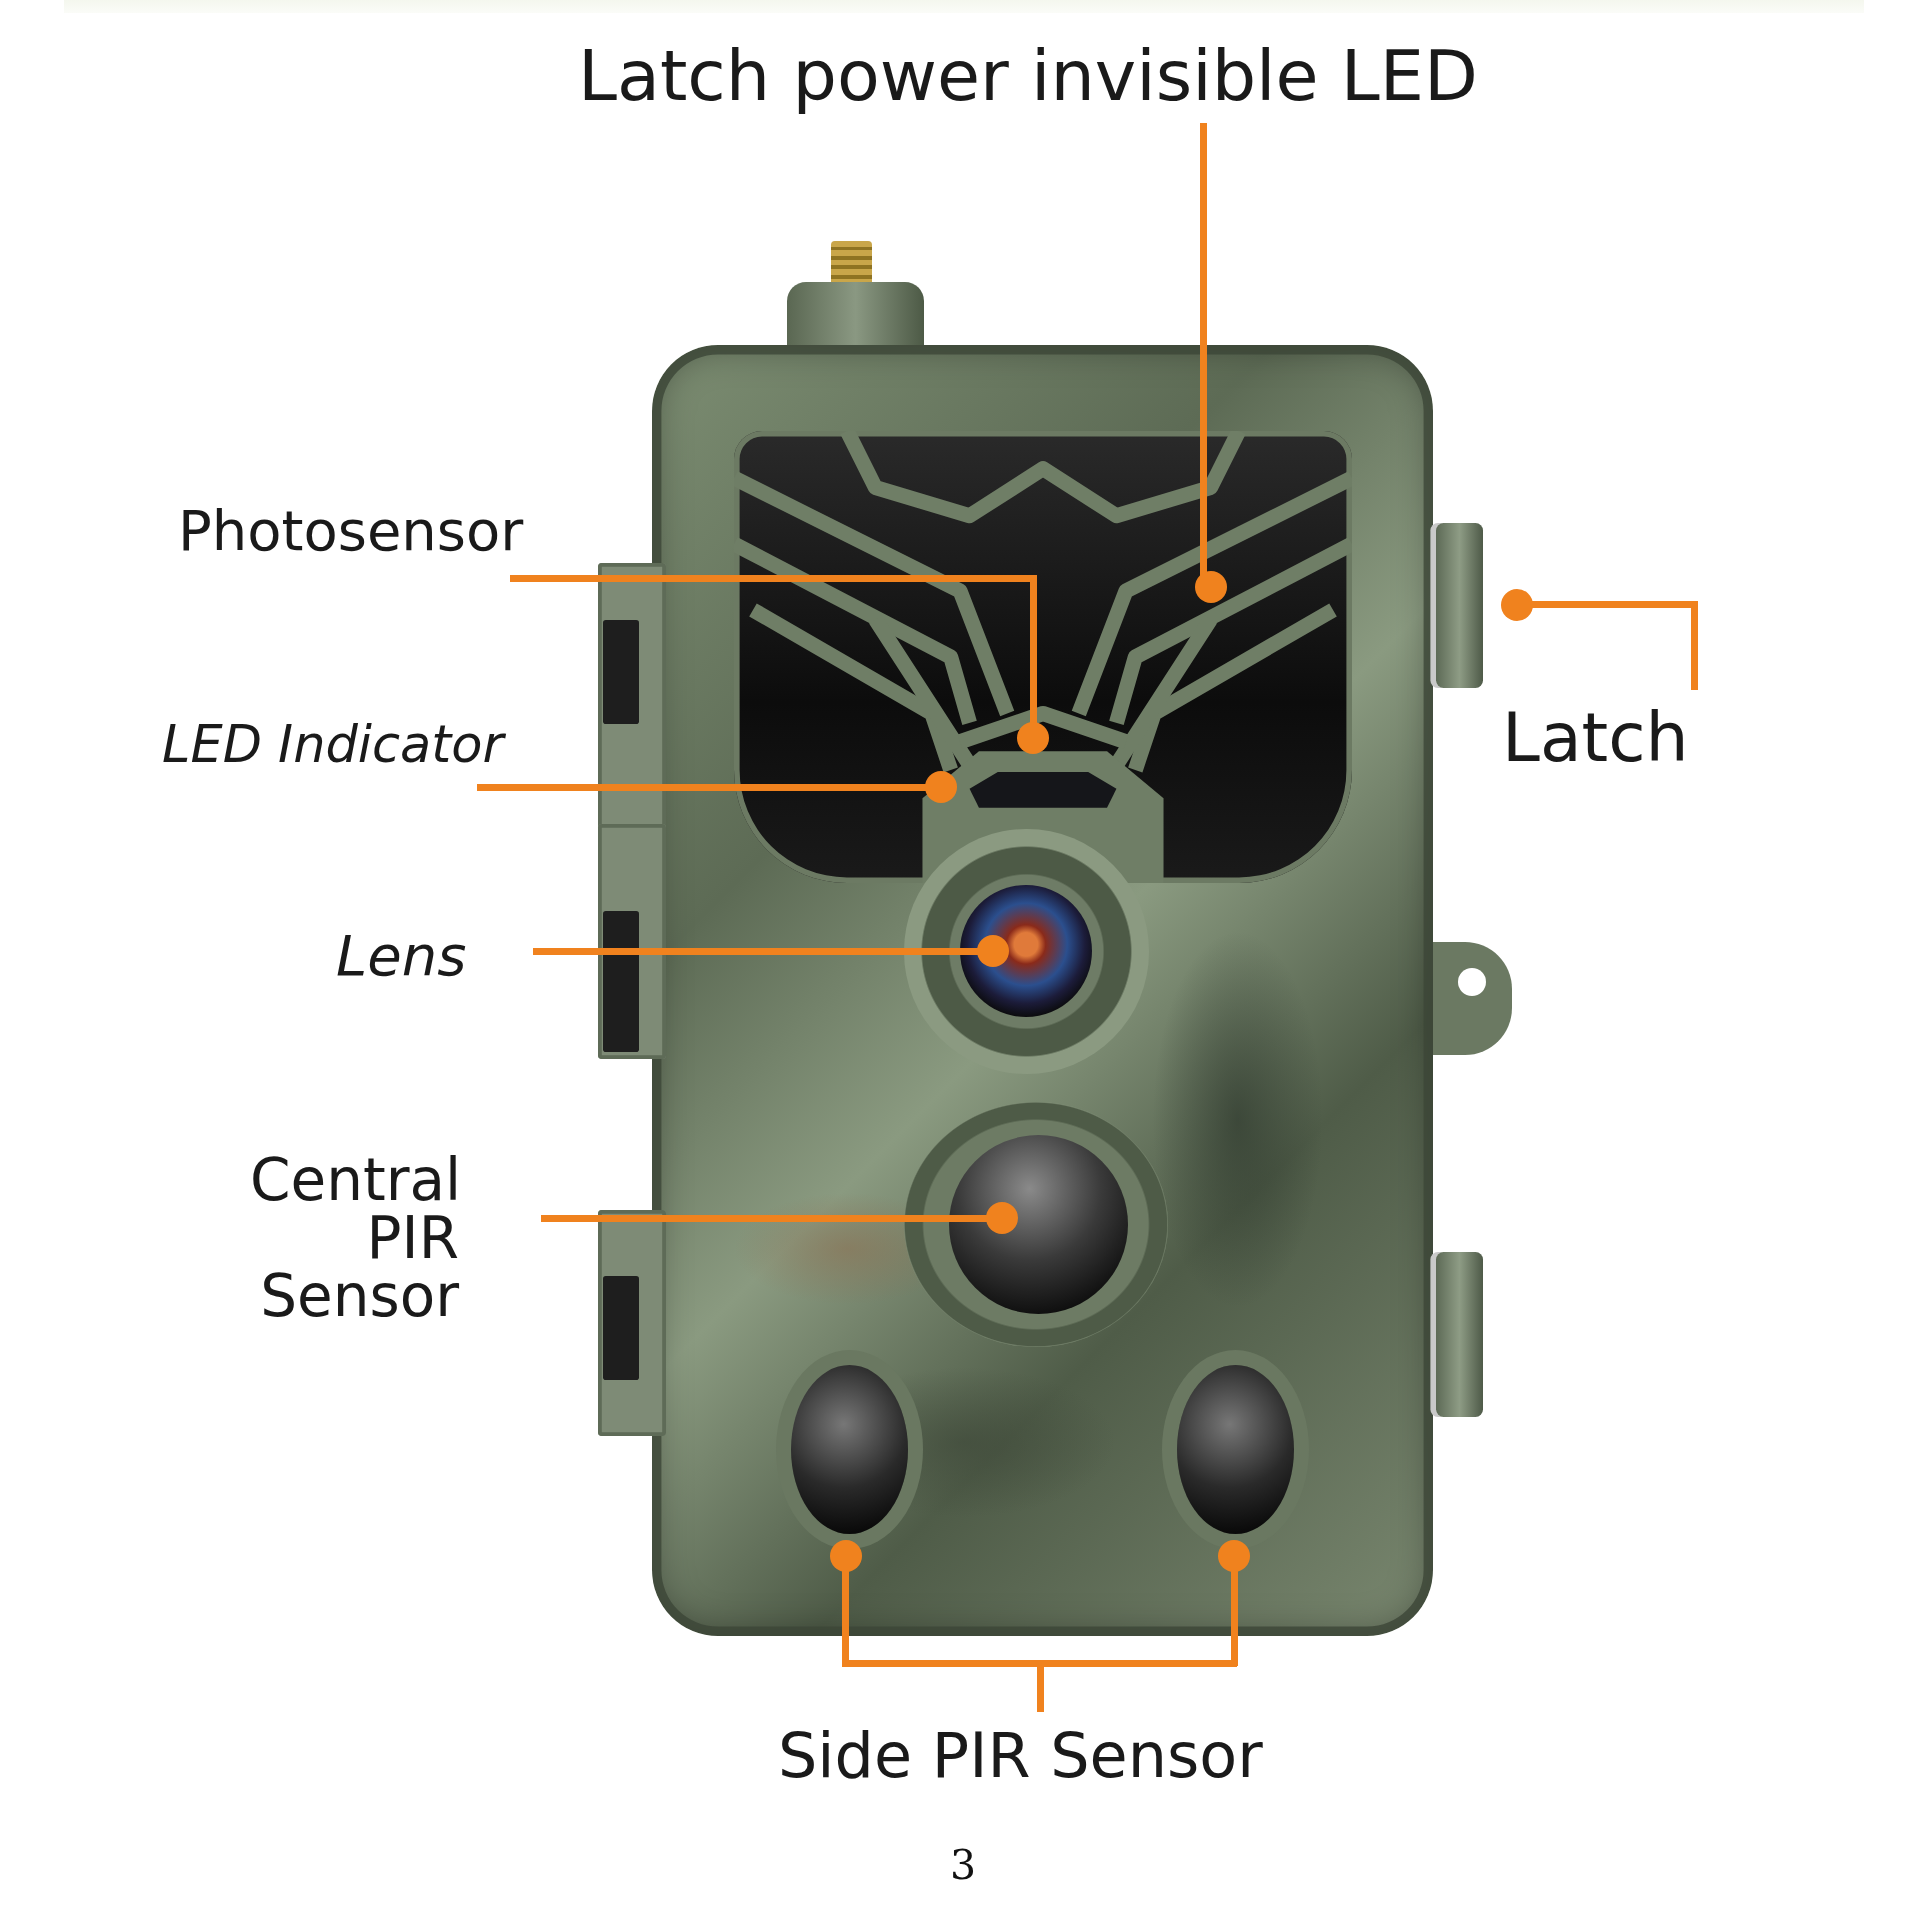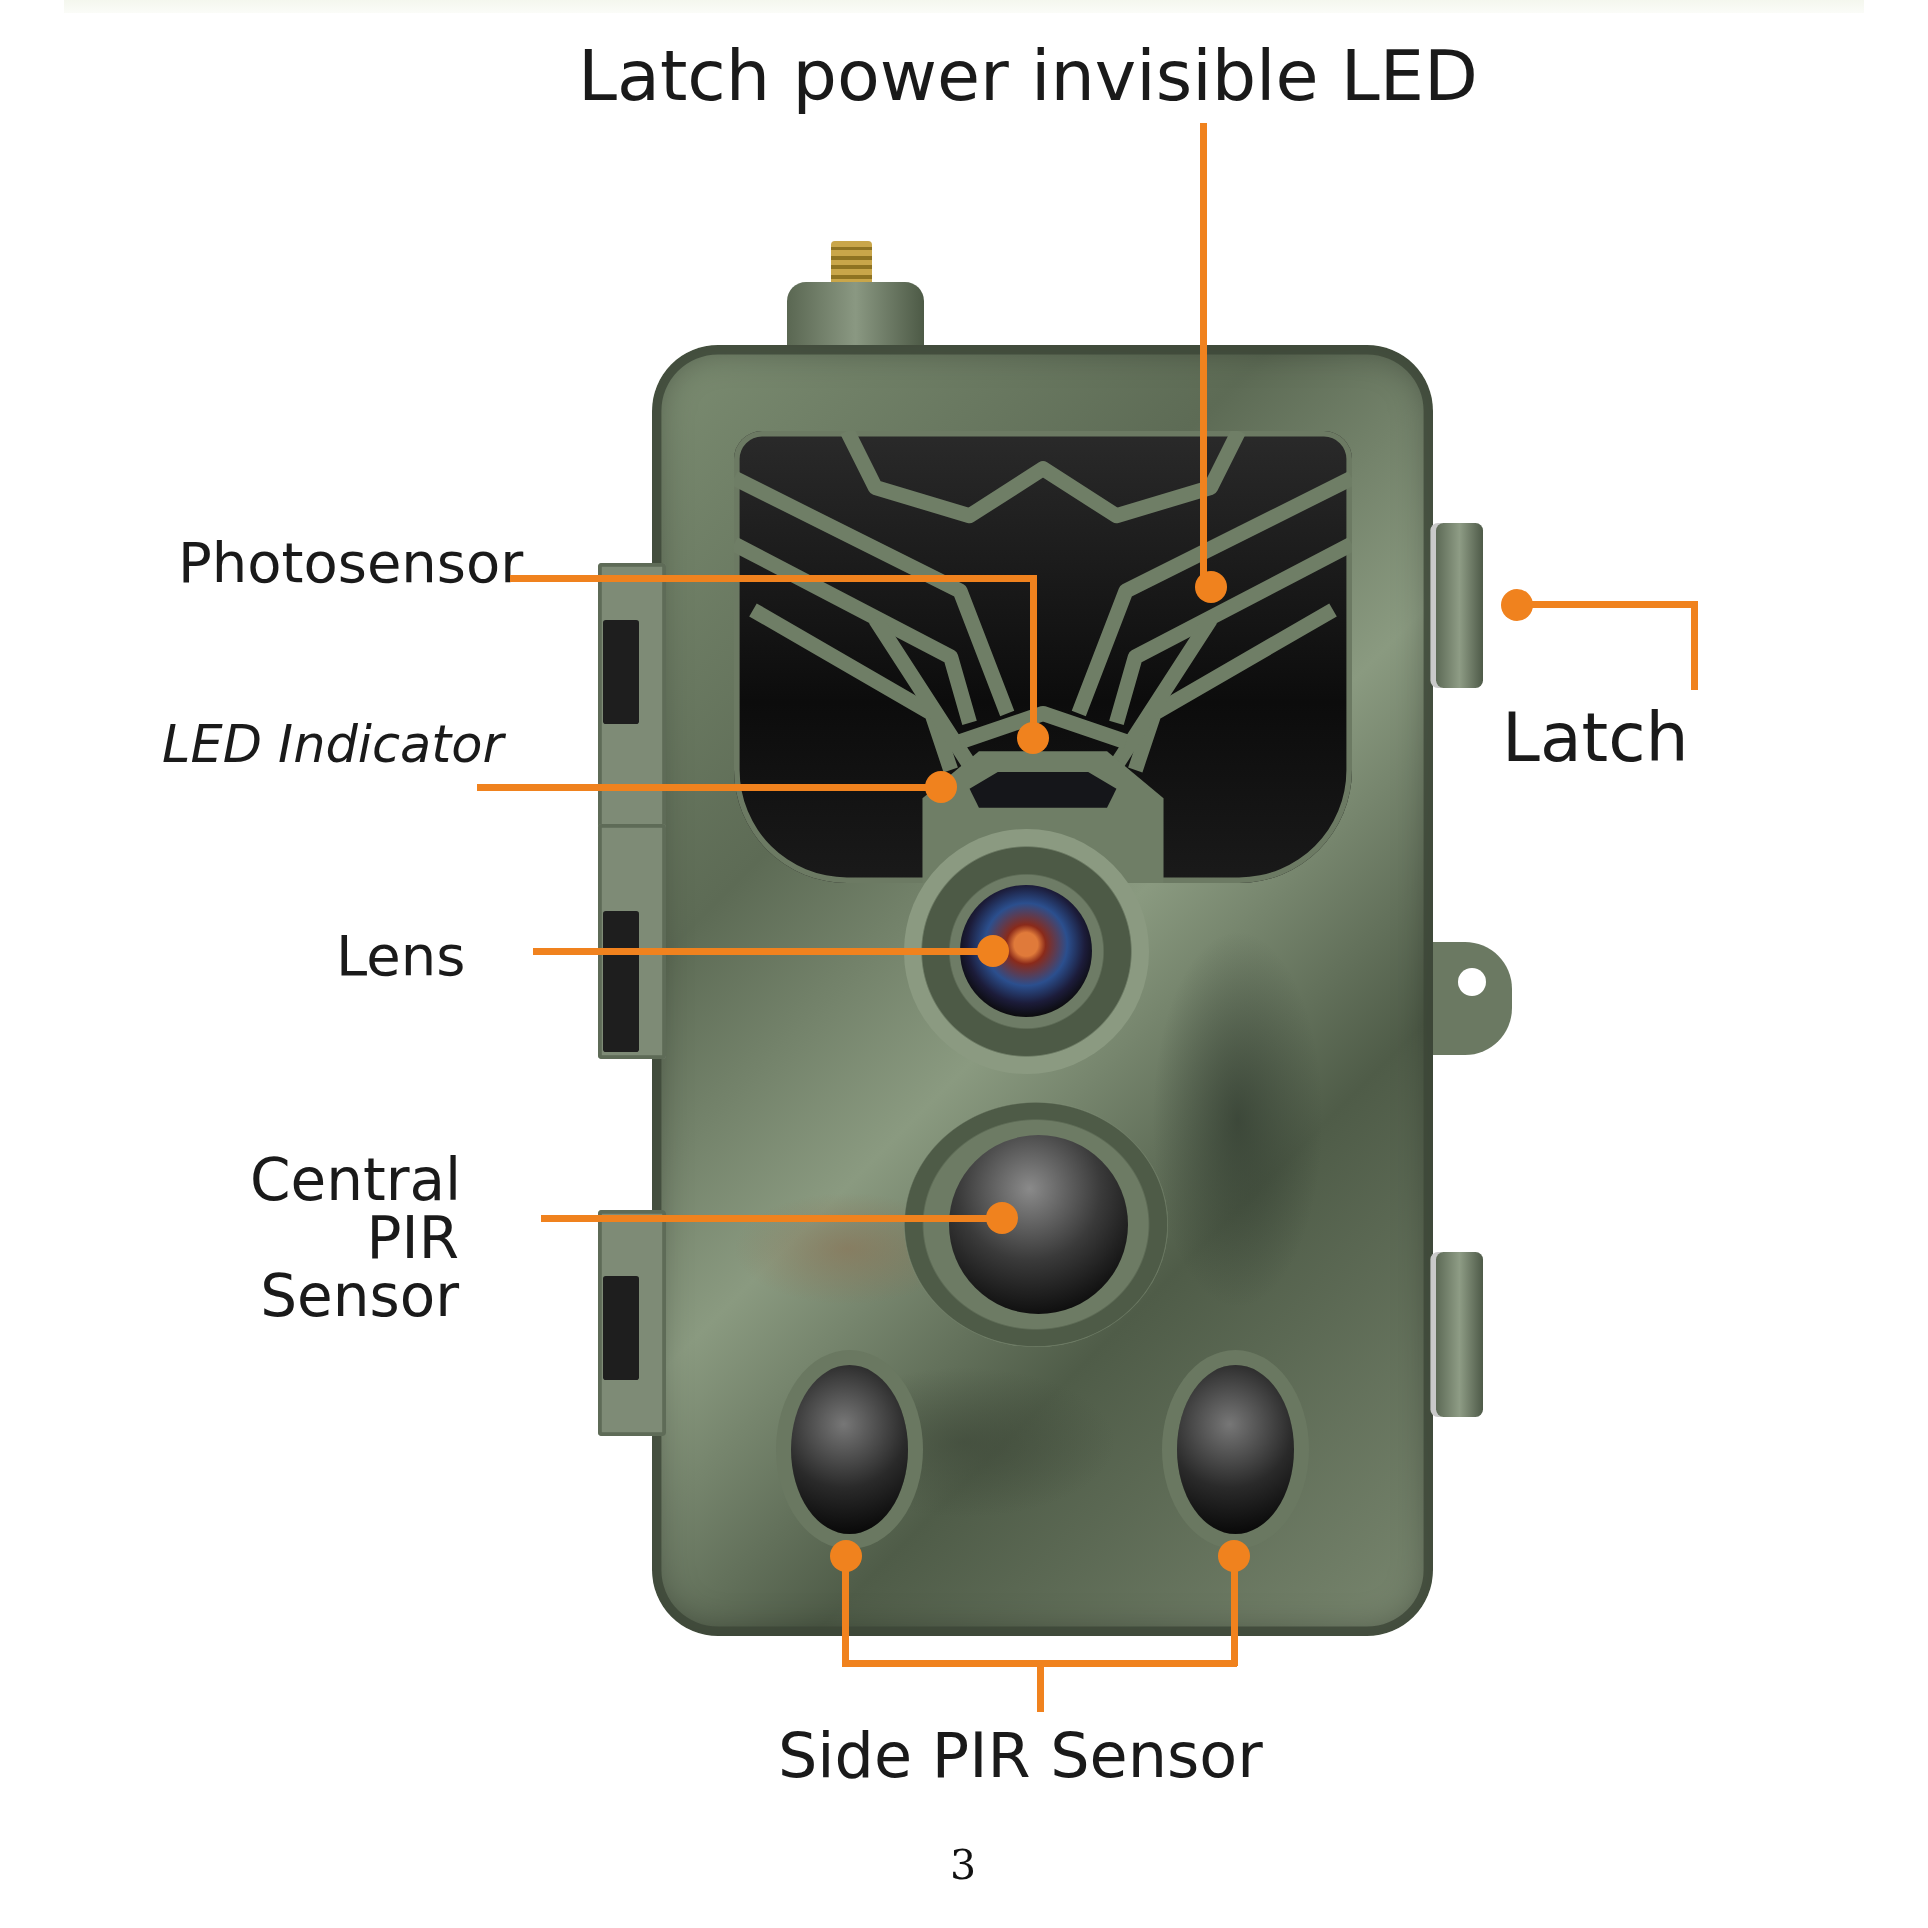--- a/index.html
+++ b/index.html
@@ -82,30 +82,30 @@
 <div class="cam lens-glass"></div>
 <div class="cam cpir-ring"></div>
 <div class="cam cpir"></div>
 <div class="cam spir" style="left:791px;top:1365px;"></div>
 <div class="cam spir" style="left:1177px;top:1365px;"></div>
 
 <div class="label" style="left:578px;top:41px;font-size:70px;">Latch power invisible LED</div>
 <div class="line" style="left:1200px;top:123px;width:6.6px;height:463px;"></div>
 <div class="dot" style="left:1211px;top:587px;"></div>
 
-<div class="label" style="left:178px;top:535px;font-size:56px;text-align:right;">Photosensor</div>
+<div class="label" style="left:178px;top:503px;font-size:56px;text-align:right;">Photosensor</div>
 <div class="line" style="left:510px;top:575px;width:525px;height:6.6px;"></div>
 <div class="line" style="left:1030px;top:575px;width:6.6px;height:163px;"></div>
 <div class="dot" style="left:1033px;top:738px;"></div>
 
 <div class="label" style="left:162px;top:719px;font-size:51px;font-style:italic;">LED Indicator</div>
 <div class="line" style="left:477px;top:784px;width:463px;height:6.6px;"></div>
 <div class="dot" style="left:941px;top:787px;"></div>
 
-<div class="label" style="left:336px;top:928px;font-size:56px;">Lens</div>
+<div class="label" style="left:336px;top:928px;font-size:56px;font-style:italic;">Lens</div>
 <div class="line" style="left:533px;top:948px;width:460px;height:6.6px;"></div>
 <div class="dot" style="left:993px;top:951px;"></div>
 
 <div class="label" style="left:250px;top:1151px;width:209px;font-size:58px;text-align:right;line-height:1.0;">
   <div>Central</div>
   <div>PIR</div>
   <div>Sensor</div>
 </div>
 <div class="line" style="left:541px;top:1215px;width:460px;height:6.6px;"></div>
 <div class="dot" style="left:1002px;top:1218px;"></div>

